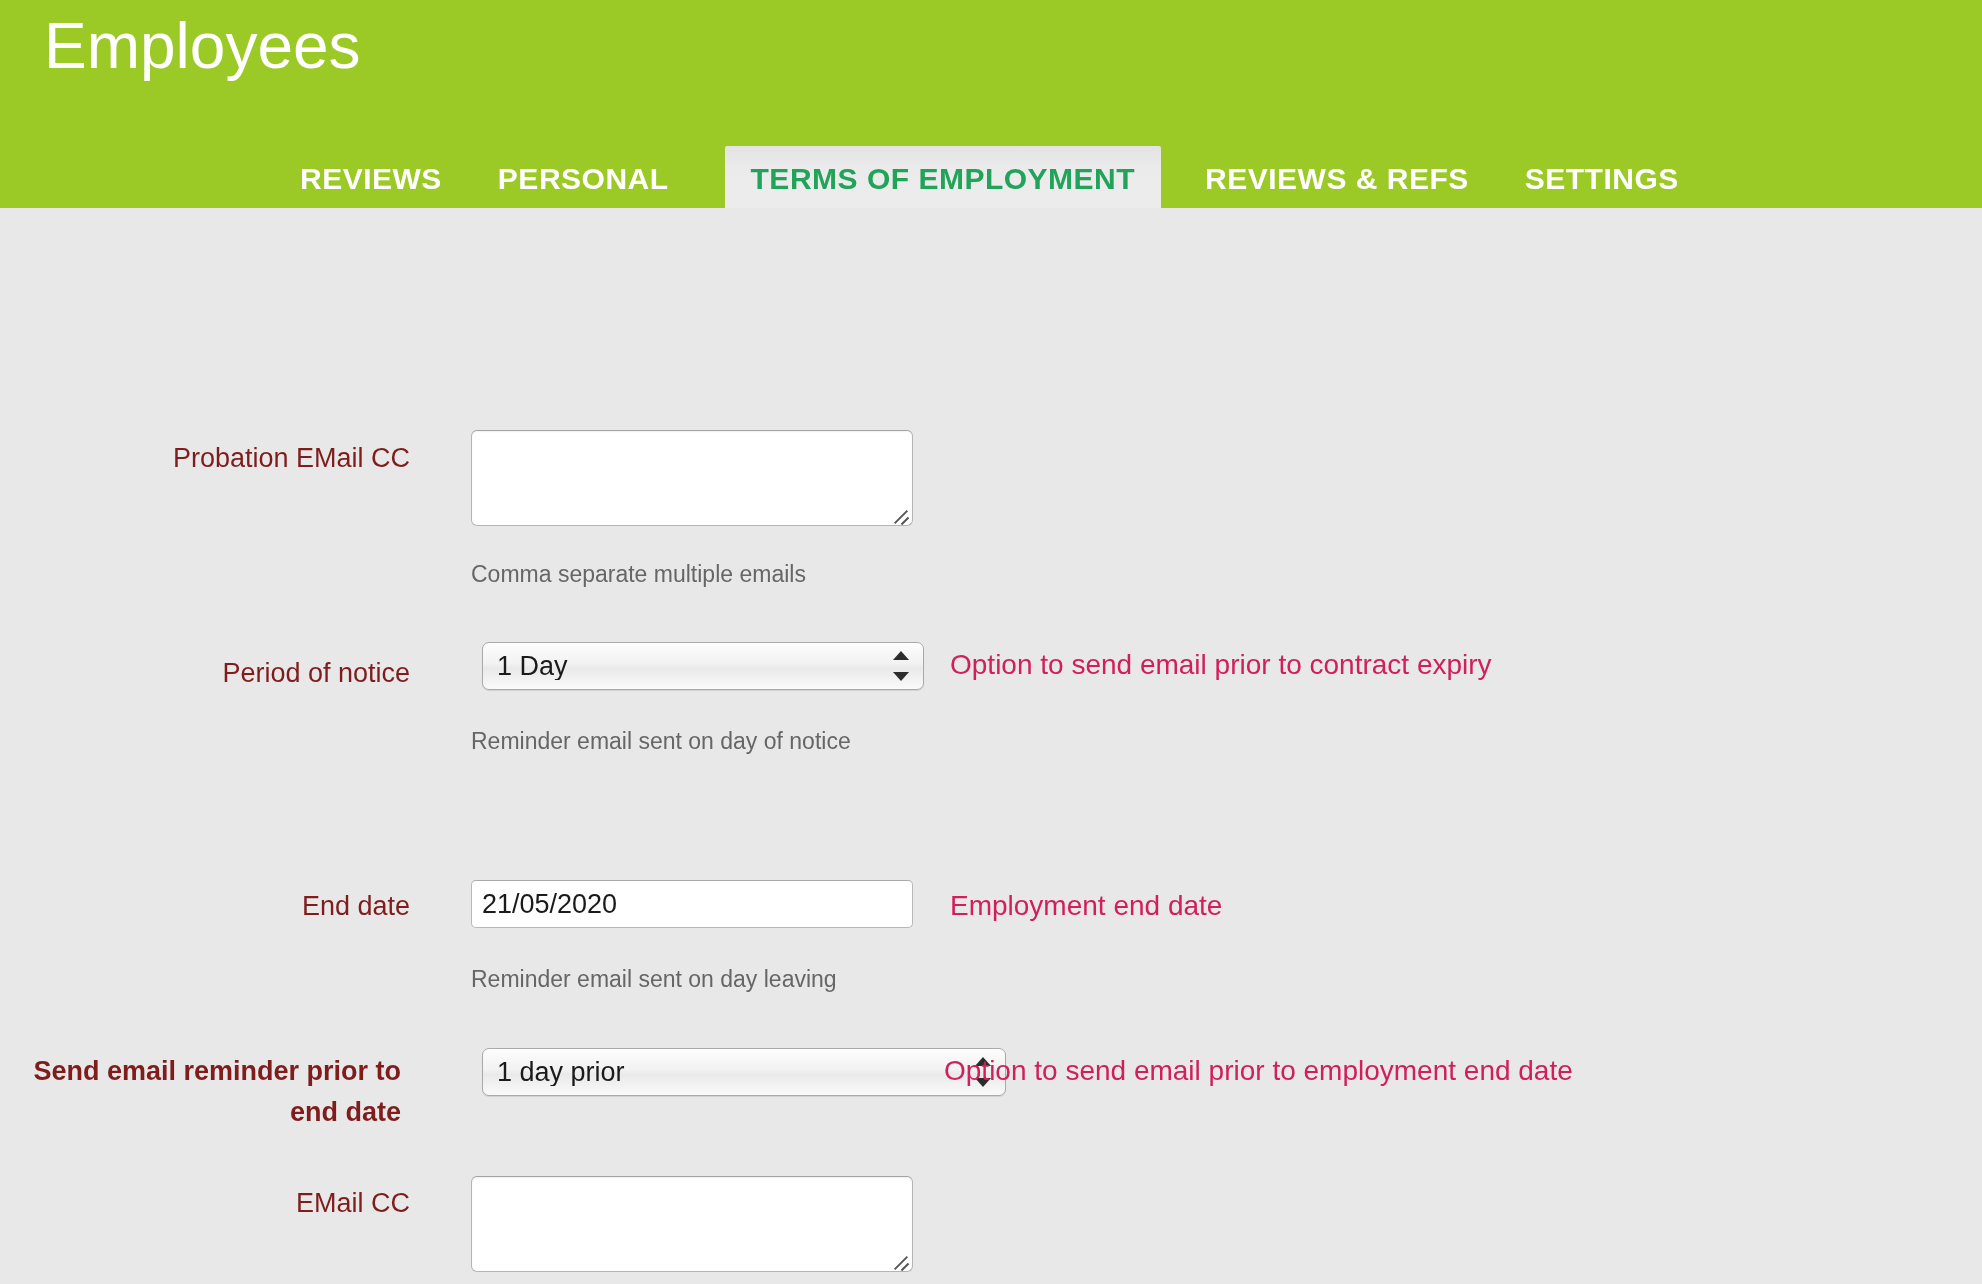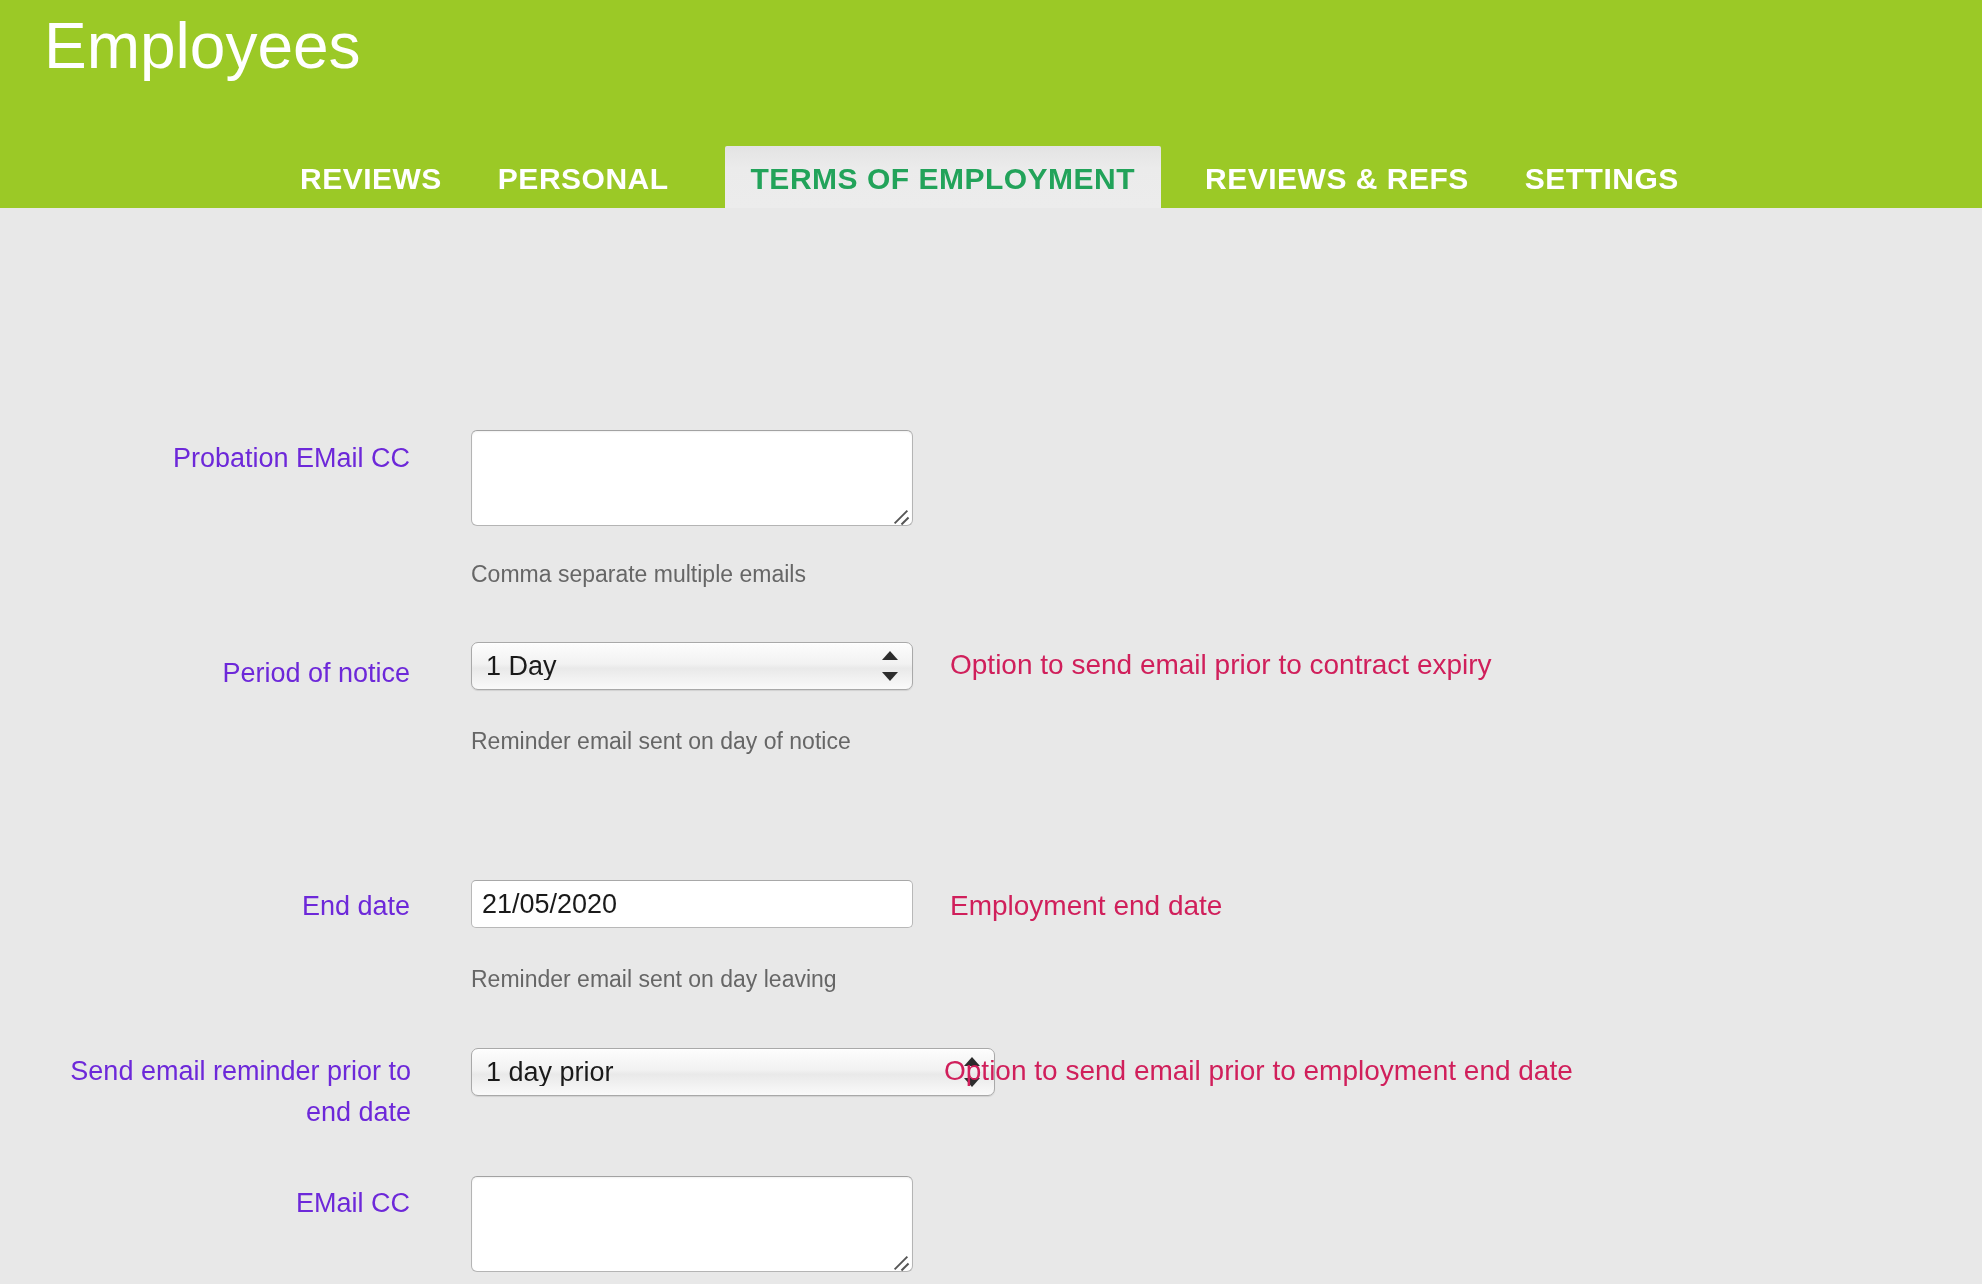--- a/index.html
+++ b/index.html
@@ -78,21 +78,21 @@
     position: relative;
     background: #e8e8e8;
     height: 1076px;
     width: 100%;
     box-sizing: border-box;
   }
 
   .field-label {
     position: absolute;
     font-size: 27px;
-    color: #6d28d9;
+    color: #7f1d1d;
     text-align: right;
     line-height: 41px;
     white-space: pre-line;
   }
 
   .hint {
     position: absolute;
     font-size: 23px;
     color: #666666;
     line-height: 1;
@@ -168,20 +168,21 @@
   .sel {
     position: absolute;
     box-sizing: border-box;
     background: linear-gradient(to bottom, #fdfdfd 0%, #f2f2f2 45%, #e9e9e9 55%, #fafafa 100%);
     border: 1px solid #a9a9a9;
     border-radius: 7px;
     box-shadow: 0 1px 1px rgba(0,0,0,0.10), inset 0 1px 0 #ffffff;
     cursor: pointer;
     display: flex;
     align-items: center;
+    margin-left: 11px;
   }
   .sel-text {
     font-size: 27px;
     color: #1a1a1a;
     padding-left: 14px;
     line-height: 1;
     flex: 1 1 auto;
     overflow: hidden;
     white-space: nowrap;
   }
@@ -249,21 +250,21 @@
   <div class="hint" style="left:471px; top:522px;">Reminder email sent on day of notice</div>
 
   <div class="field-label" style="left:40px; top:678px; width:370px;">End date</div>
 
   <input class="ti" style="left: 471px; top: 672px; width: 442px; height: 48px;" value="21/05/2020">
 
   <div class="annotation" style="left:950px; top:684px;">Employment end date</div>
 
   <div class="hint" style="left:471px; top:760px;">Reminder email sent on day leaving</div>
 
-  <div class="field-label" style="left:41px; top:843px; width:370px;">Send email reminder prior to
+  <div class="field-label" style="left:31px; top:843px; width:370px;font-weight:bold;">Send email reminder prior to
 end date</div>
 
   <div class="sel" style="left:471px; top:840px; width:524px; height:48px;">
     <span class="sel-text">1 day prior</span>
     <span class="sel-arrows">
       <span class="up"></span>
         <span class="dn"></span>
     </span>
   </div>
 

